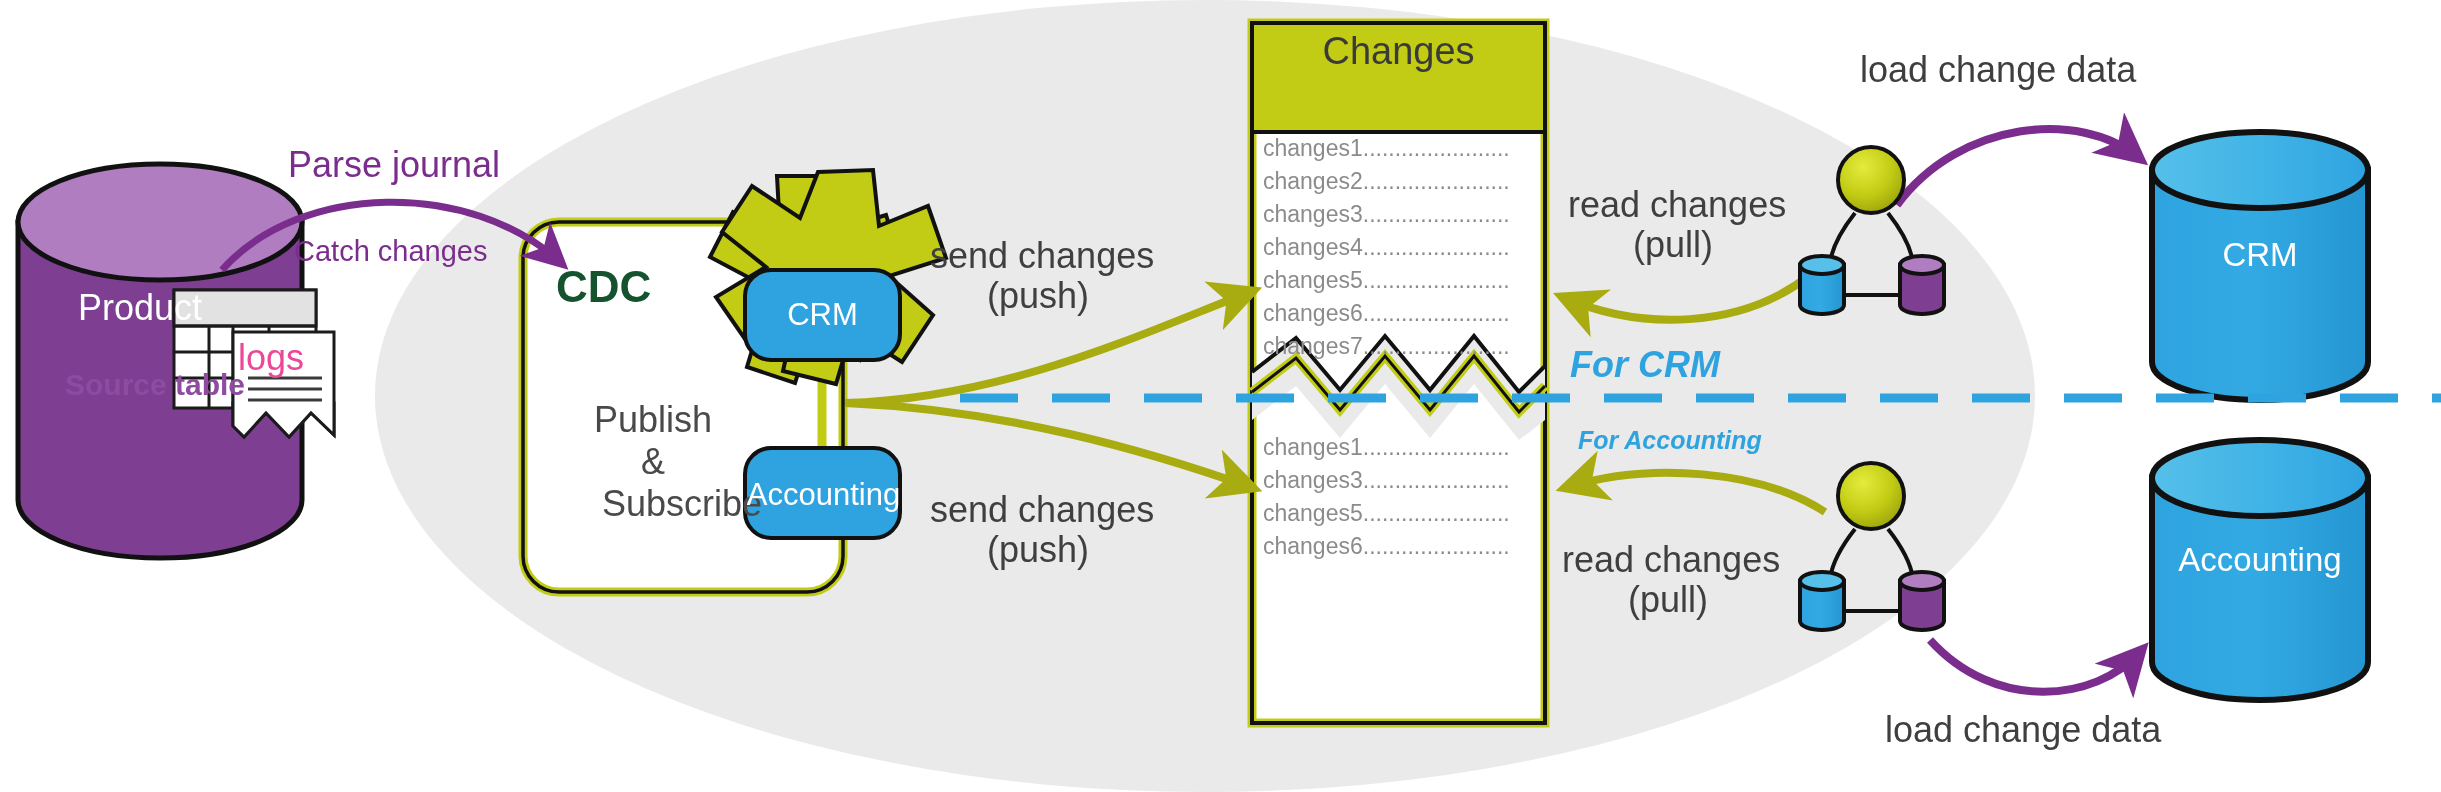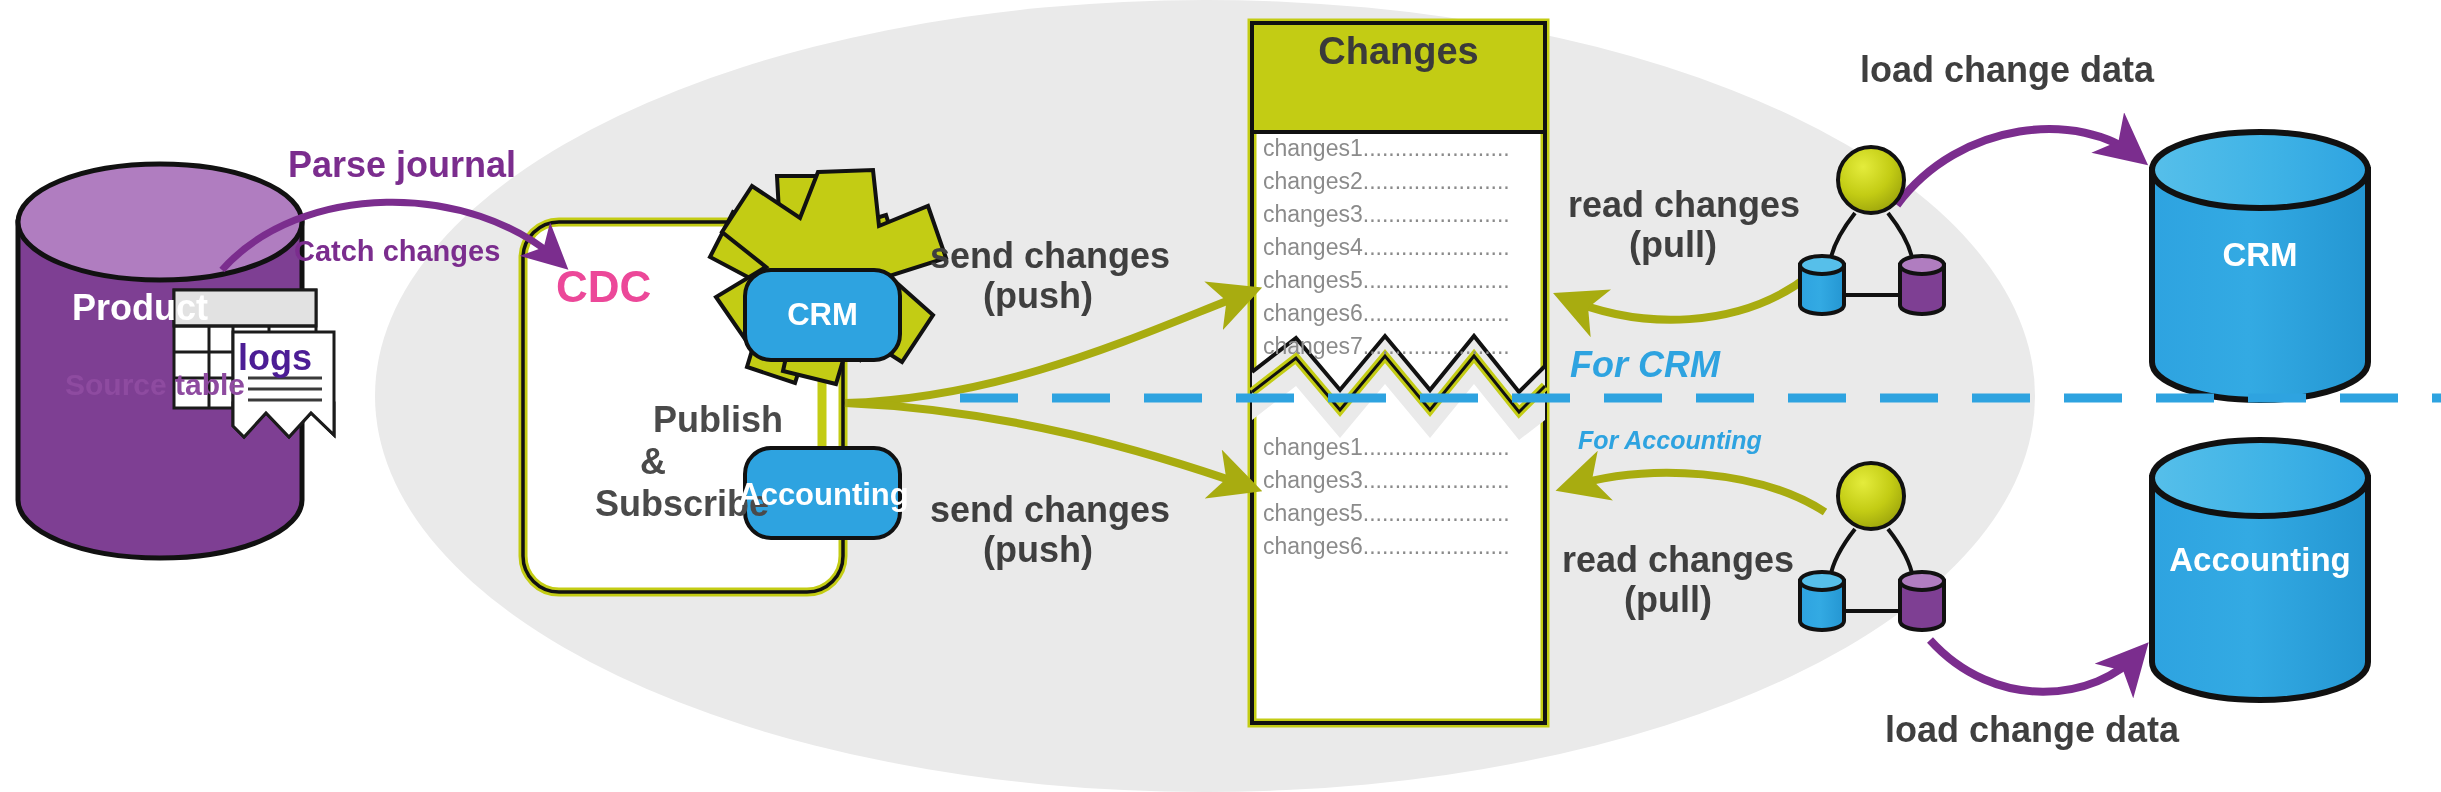--- a/index.html
+++ b/index.html
@@ -1,20 +1,20 @@
 <!DOCTYPE html>
 <html><head>
 <meta charset="utf-8">
 <style>
   html,body{margin:0;padding:0;background:#ffffff;}
   body{width:2441px;height:792px;overflow:hidden;
        font-family:"Liberation Sans","DejaVu Sans",sans-serif;}
   #stage{position:relative;width:2441px;height:792px;background:#fff;}
   #stage svg.layer{position:absolute;left:0;top:0;width:2441px;height:792px;}
-  .lbl{position:absolute;white-space:pre;line-height:1.12;font-weight:bold;}
+  .lbl{position:absolute;white-space:pre;line-height:1.12;}
   .purple-lbl{color:#7B2D8E;}
   .purple-bold{color:#8E4BA0;font-weight:bold;}
   .dark-lbl{color:#3F3F3F;}
   .blue-ital{color:#2EA3E0;font-style:italic;font-weight:600;}
   .white-lbl{color:#ffffff;}
   .row-txt{position:absolute;color:#8b8b8b;white-space:pre;font-size:23px;letter-spacing:0px;}
 </style>
 </head>
 <body>
 
@@ -58,21 +58,21 @@
     <g>
       <path d="M233 332 L334 332 L334 435 L311 413 L289 437 L266 413 L244 437 L233 426 Z" fill="#ffffff" stroke="#1b1b1b" stroke-width="3"></path>
       <line x1="248" y1="378" x2="322" y2="378" stroke="#3a3a3a" stroke-width="3"></line>
       <line x1="248" y1="389" x2="322" y2="389" stroke="#3a3a3a" stroke-width="3"></line>
       <line x1="248" y1="400" x2="322" y2="400" stroke="#3a3a3a" stroke-width="3"></line>
     </g>
   </svg>
 
   <div class="lbl white-lbl" style="left:40px;top:288px;width:200px;text-align:center;font-size:36px;">Product</div>
 
-  <div class="lbl dark-lbl" style="left:238px;top:338px;font-size:36px;color:#4c1d95;">logs</div>
+  <div class="lbl dark-lbl" style="left:238px;top:338px;font-size:36px;color:#ec4899;">logs</div>
 
   <div class="lbl purple-bold" style="left:0px;top:368px;width:310px;text-align:center;font-size:30px;">Source table</div>
 
   <svg class="layer" viewBox="0 0 2441 792">
     <rect x="523" y="222" width="320" height="370" rx="36" ry="36" fill="#ffffff" stroke="#C3CC14" stroke-width="9"></rect>
     <rect x="523" y="222" width="320" height="370" rx="36" ry="36" fill="none" stroke="#111" stroke-width="3.5"></rect>
 
     <line x1="822" y1="280" x2="822" y2="540" stroke="#C3CC14" stroke-width="9"></line>
 
     <g>
@@ -84,23 +84,23 @@
                L795 383 L747 367 L763 314 Z" fill="#C3CC14" stroke="#111" stroke-width="4"></path>
       <path d="M818 172 L873 170 L879 226 L928 206 L946 258 L889 276
                L933 315 L902 362 L852 330 L836 384 L783 371 L795 316
                L747 342 L716 297 L766 267 L722 232 L752 186 L800 218 Z" fill="#C3CC14" stroke="#111" stroke-width="4"></path>
     </g>
 
     <rect x="745" y="270" width="155" height="90" rx="26" ry="26" fill="#2EA3E0" stroke="#111" stroke-width="4"></rect>
     <rect x="745" y="448" width="155" height="90" rx="26" ry="26" fill="#2EA3E0" stroke="#111" stroke-width="4"></rect>
   </svg>
 
-  <div class="lbl dark-lbl" style="left:556px;top:262px;font-size:44px;font-weight:bold;color:#ec4899;">CDC</div>
-
-  <div class="lbl dark-lbl" style="left:523px;top:400px;width:260px;text-align:right;font-size:36px;color:#4a4a4a;">Publish</div>
+  <div class="lbl dark-lbl" style="left:556px;top:262px;font-size:44px;font-weight:bold;color:#14532d;">CDC</div>
+
+  <div class="lbl dark-lbl" style="left:523px;top:400px;width:260px;text-align:center;font-size:36px;color:#4a4a4a;">Publish</div>
   <div class="lbl dark-lbl" style="left:523px;top:442px;width:260px;text-align:center;font-size:36px;color:#4a4a4a;">&amp;</div>
   <div class="lbl dark-lbl" style="left:523px;top:484px;width:260px;text-align:center;font-size:36px;color:#4a4a4a;padding-left:29px;">Subscribe</div>
 
   <div class="lbl white-lbl" style="left:745px;top:298px;width:155px;text-align:center;font-size:31px;">CRM</div>
   <div class="lbl white-lbl" style="left:736px;top:478px;width:175px;text-align:center;font-size:31px;">Accounting</div>
 
   <svg class="layer" viewBox="0 0 2441 792">
 
     <path d="M1252 23 H1545 V723 H1252 Z" fill="#ffffff" stroke="#C3CC14" stroke-width="9"></path>
     <path d="M1252 23 H1545 V723 H1252 Z" fill="none" stroke="#111" stroke-width="4"></path>

